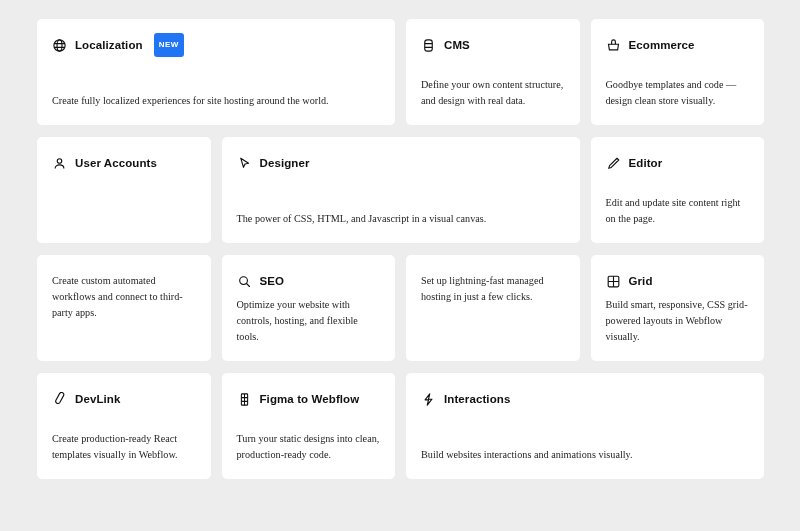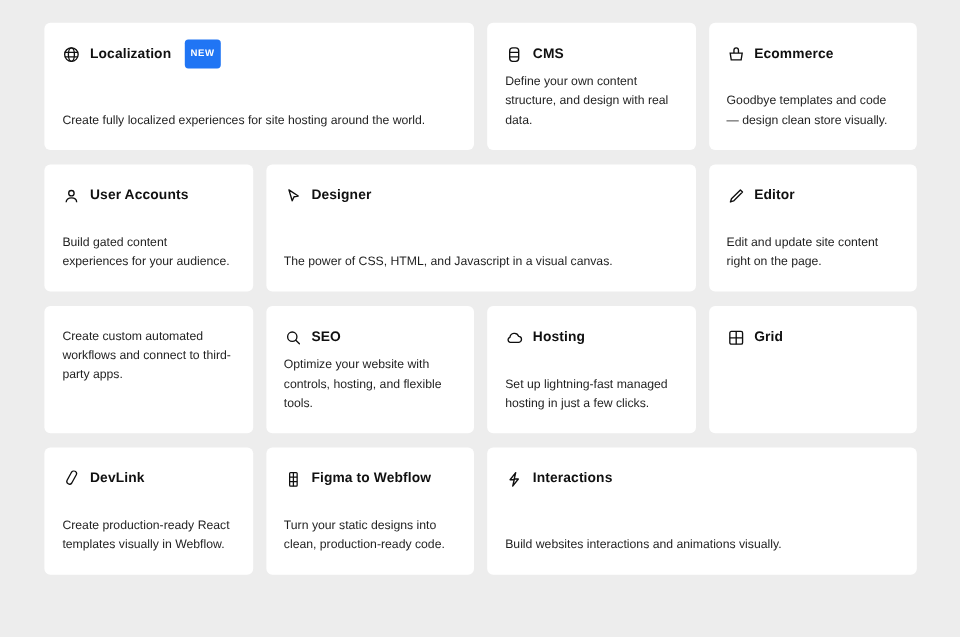--- a/index.html
+++ b/index.html
@@ -89,20 +89,21 @@
     font-weight: 700;
     letter-spacing: 0.5px;
     line-height: 14px;
   }
 
   .card-desc {
     font-size: 10.2px;
     line-height: 16px;
     color: #1e1e1e;
     max-width: 100%;
+    font-family: Liberation Serif, serif;
   }
 
   .card.span2 .card-desc { max-width: 480px; }
 </style>
 </head>
 <body>
 
 <div id="page">
   <div class="grid">
       <div class="card span2">
@@ -146,21 +147,20 @@
       <div class="card">
         <div class="card-head">
           <span class="card-icon">
             <svg viewBox="0 0 24 24" fill="none" stroke="currentColor" stroke-width="1.8">
               <circle cx="12" cy="8" r="3.6"></circle>
               <path d="M5 20c0-3.6 3.1-5.8 7-5.8s7 2.2 7 5.8"></path>
             </svg>
           </span>
           <span class="card-title">User Accounts</span>
         </div>
-        <p class="card-desc">Build gated content experiences for your audience.</p>
       </div>
       <div class="card span2">
         <div class="card-head">
           <span class="card-icon">
             <svg viewBox="0 0 24 24" fill="none" stroke="currentColor" stroke-width="1.8" stroke-linejoin="round">
               <path d="M6 3.5l12.5 8.2-5.6 1-2.5 5.4z"></path>
             </svg>
           </span>
           <span class="card-title">Designer</span>
         </div>
@@ -186,40 +186,33 @@
             <svg viewBox="0 0 24 24" fill="none" stroke="currentColor" stroke-width="1.8" stroke-linecap="round">
               <circle cx="10.5" cy="10.5" r="6.2"></circle>
               <path d="M15.2 15.2L20 20"></path>
             </svg>
           </span>
           <span class="card-title">SEO</span>
         </div>
         <p class="card-desc">Optimize your website with controls, hosting, and flexible tools.</p>
       </div>
       <div class="card">
-        <div class="card-head">
-          <span class="card-icon">
-            <svg viewBox="0 0 24 24" fill="none" stroke="currentColor" stroke-width="1.8" stroke-linejoin="round">
-              <path d="M6.5 18h11a4 4 0 0 0 .4-8 6 6 0 0 0-11.6 1.4A3.4 3.4 0 0 0 6.5 18z"></path>
-            </svg>
-          </span>
-          <span class="card-title">Hosting</span>
-        </div>
         <p class="card-desc">Set up lightning-fast managed hosting in just a few clicks.</p>
       </div>
       <div class="card">
         <div class="card-head">
           <span class="card-icon">
             <svg viewBox="0 0 24 24" fill="none" stroke="currentColor" stroke-width="1.8">
               <rect x="3.5" y="3.5" width="17" height="17" rx="2"></rect>
               <path d="M12 3.5v17M3.5 12h17"></path>
             </svg>
           </span>
           <span class="card-title">Grid</span>
         </div>
+        <p class="card-desc">Build smart, responsive, CSS grid-powered layouts in Webflow visually.</p>
       </div>
       <div class="card">
         <div class="card-head">
           <span class="card-icon">
             <svg viewBox="0 0 24 24" fill="none" stroke="currentColor" stroke-width="1.8" stroke-linecap="round">
               <path d="M14.5 4.8l-6 11a3.6 3.6 0 0 1-6.2-3.6l6-11a3.6 3.6 0 0 1 6.2 3.6z" transform="translate(4 1)"></path>
             </svg>
           </span>
           <span class="card-title">DevLink</span>
         </div>

